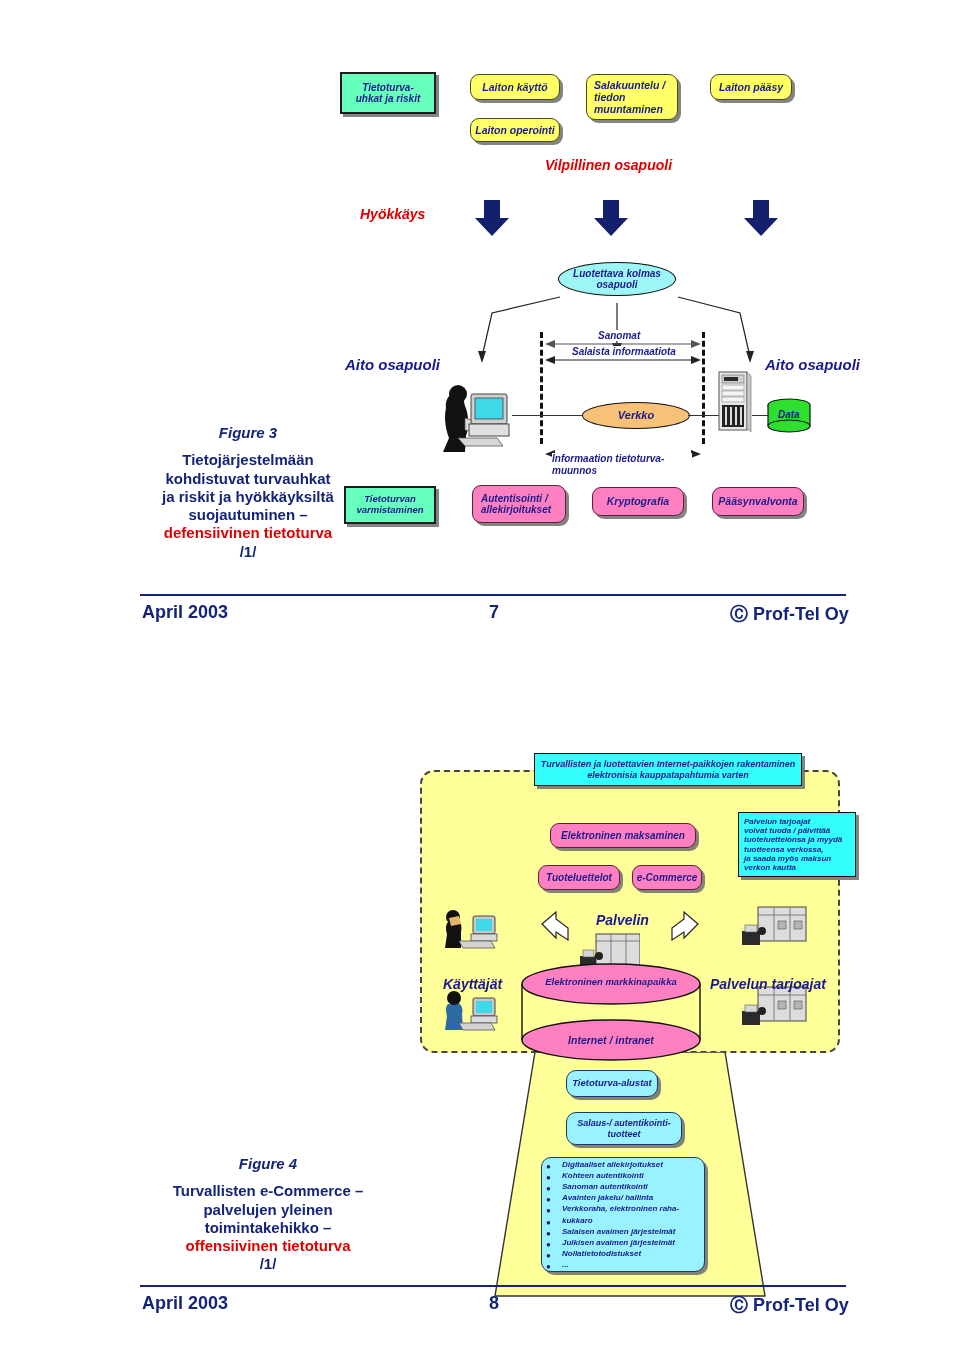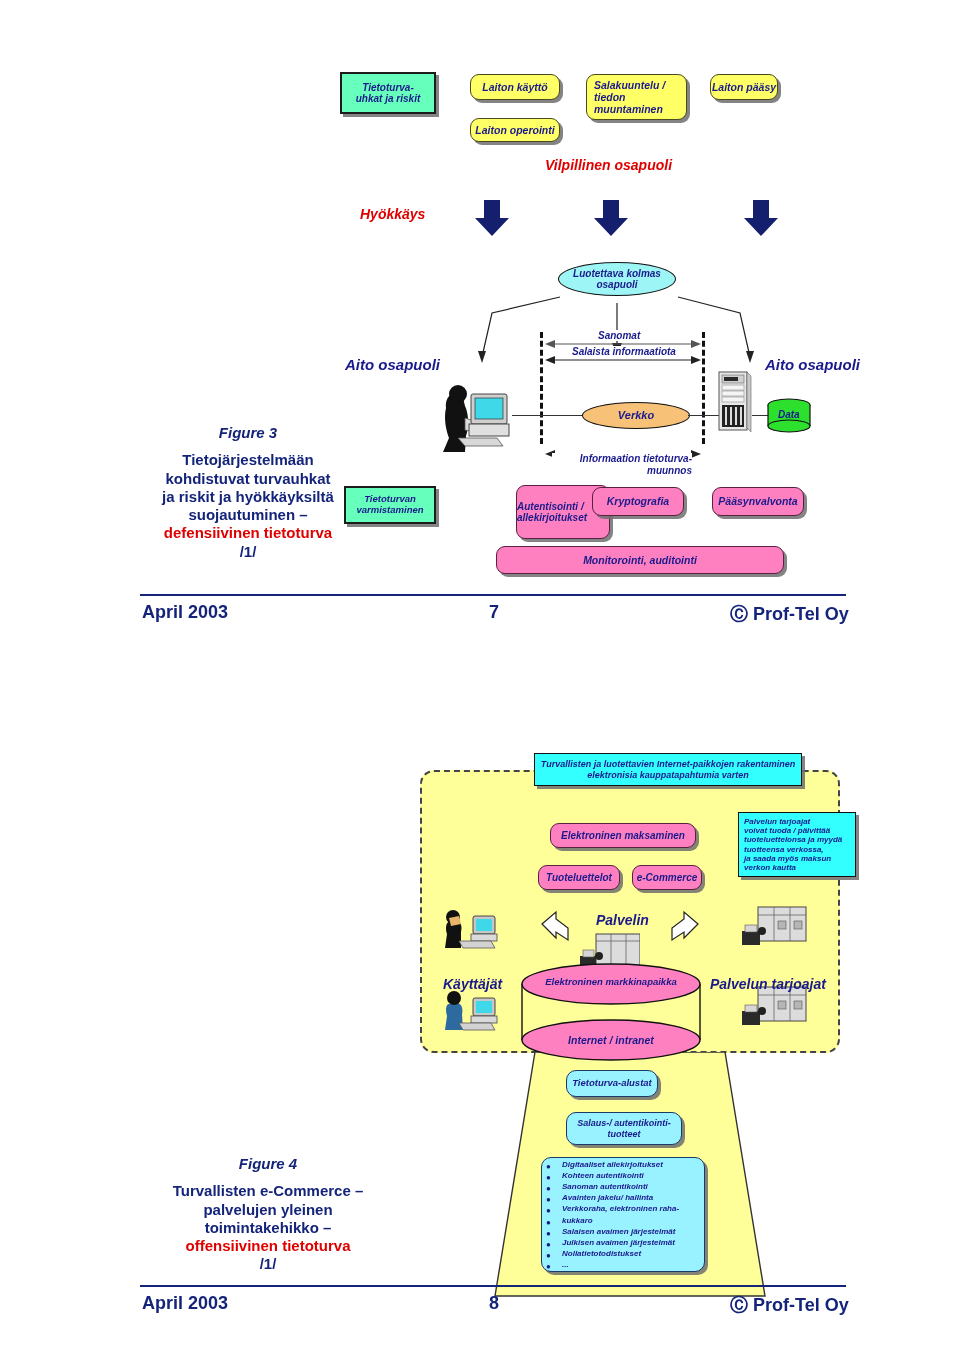--- a/index.html
+++ b/index.html
@@ -141,24 +141,24 @@
       <span>Tietoturva-</span>
       <span>uhkat ja riskit</span>
     </div>
 
     <div class="box box-yellow" style="left:470px; top:74px; width:90px; height:26px; font-size:10.5px;">
       <span>Laiton käyttö</span>
     </div>
     <div class="box box-yellow" style="left:470px; top:118px; width:90px; height:24px; font-size:10.5px;">
       <span>Laiton operointi</span>
     </div>
-    <div class="box box-yellow" style="left:586px; top:74px; width:101px; height:46px; font-size:10.5px; padding:0 7px; justify-content:flex-end; text-align:left;">
+    <div class="box box-yellow" style="left:586px; top:74px; width:92px; height:46px; font-size:10.5px; padding:0 7px; justify-content:flex-end; text-align:left;">
       <span>Salakuuntelu / tiedon muuntaminen</span>
     </div>
-    <div class="box box-yellow" style="left:710px; top:74px; width:68px; height:26px; font-size:10.5px;">
+    <div class="box box-yellow" style="left:710px; top:74px; width:82px; height:26px; font-size:10.5px;">
       <span>Laiton pääsy</span>
     </div>
 
     <div class="label label-red" style="left:545px; top:157px; font-size:14px;">Vilpillinen osapuoli</div>
 
     <div class="label label-red" style="left:360px; top:206px; font-size:14px;">Hyökkäys</div>
 
     <svg class="abs" style="left:475px; top:200px;" width="34" height="36">
       <polygon points="9,0 25,0 25,18 34,18 17,36 0,18 9,18" fill="#141f6e"></polygon>
     </svg>
@@ -247,40 +247,37 @@
       <line x1="44" y1="7" x2="44" y2="28" stroke="#111" stroke-width="1.2"></line>
       <ellipse cx="23" cy="28" rx="21" ry="6" fill="#2ee02e" stroke="#111" stroke-width="1.2"></ellipse>
     </svg>
     <div class="label" style="left:778px; top:409px; font-size:10px;">Data</div>
 
     <svg class="abs" style="left:543px; top:448px;" width="160" height="12">
       <line x1="10" y1="6" x2="150" y2="6" stroke="#222" stroke-width="1.2"></line>
       <polygon points="2,6 12,2 12,10" fill="#222"></polygon>
       <polygon points="158,6 148,2 148,10" fill="#222"></polygon>
     </svg>
-    <div class="label" style="left:552px; top:453px; font-size:10px; width:140px; text-align:right; line-height:1.2; background:#fff;">Informaation tietoturva-muunnos</div>
+    <div class="label" style="left:552px; top:453px; font-size:10px; width:140px; text-align:left; line-height:1.2; background:#fff;">Informaation tietoturva-muunnos</div>
 
     <div class="box box-green" style="left:344px; top:486px; width:92px; height:38px; font-size:9.5px; flex-direction:column;">
       <span>Tietoturvan</span>
       <span>varmistaminen</span>
     </div>
 
-    <div class="box box-pink" style="left:472px; top:485px; width:94px; height:54px; font-size:10px; padding:0 0; justify-content:flex-start; text-align:left;margin-left:44px;">
+    <div class="box box-pink" style="left:472px; top:485px; width:94px; height:38px; font-size:10px; padding:0 8px; justify-content:flex-start; text-align:left;">
       <span>Autentisointi / allekirjoitukset</span>
     </div>
     <div class="box box-pink" style="left:592px; top:487px; width:92px; height:29px; font-size:10.5px;">
       <span>Kryptografia</span>
     </div>
     <div class="box box-pink" style="left:712px; top:487px; width:92px; height:29px; font-size:10.5px;">
       <span>Pääsynvalvonta</span>
     </div>
 
-    <div class="box box-pink" style="left:496px; top:546px; width:288px; height:28px; font-size:10.5px;">
-      <span>Monitorointi, auditointi</span>
-    </div>
 
     <div class="caption" style="left:128px; top:424px; width:240px; font-size:15px;">
       <span class="fig">Figure 3</span>
       <span>Tietojärjestelmään</span><br>
       <span>kohdistuvat turvauhkat</span><br>
       <span>ja riskit ja hyökkäyksiltä</span><br>
       <span>suojautuminen –</span><br>
       <span class="red">defensiivinen tietoturva</span><br>
       <span>/1/</span>
     </div>

